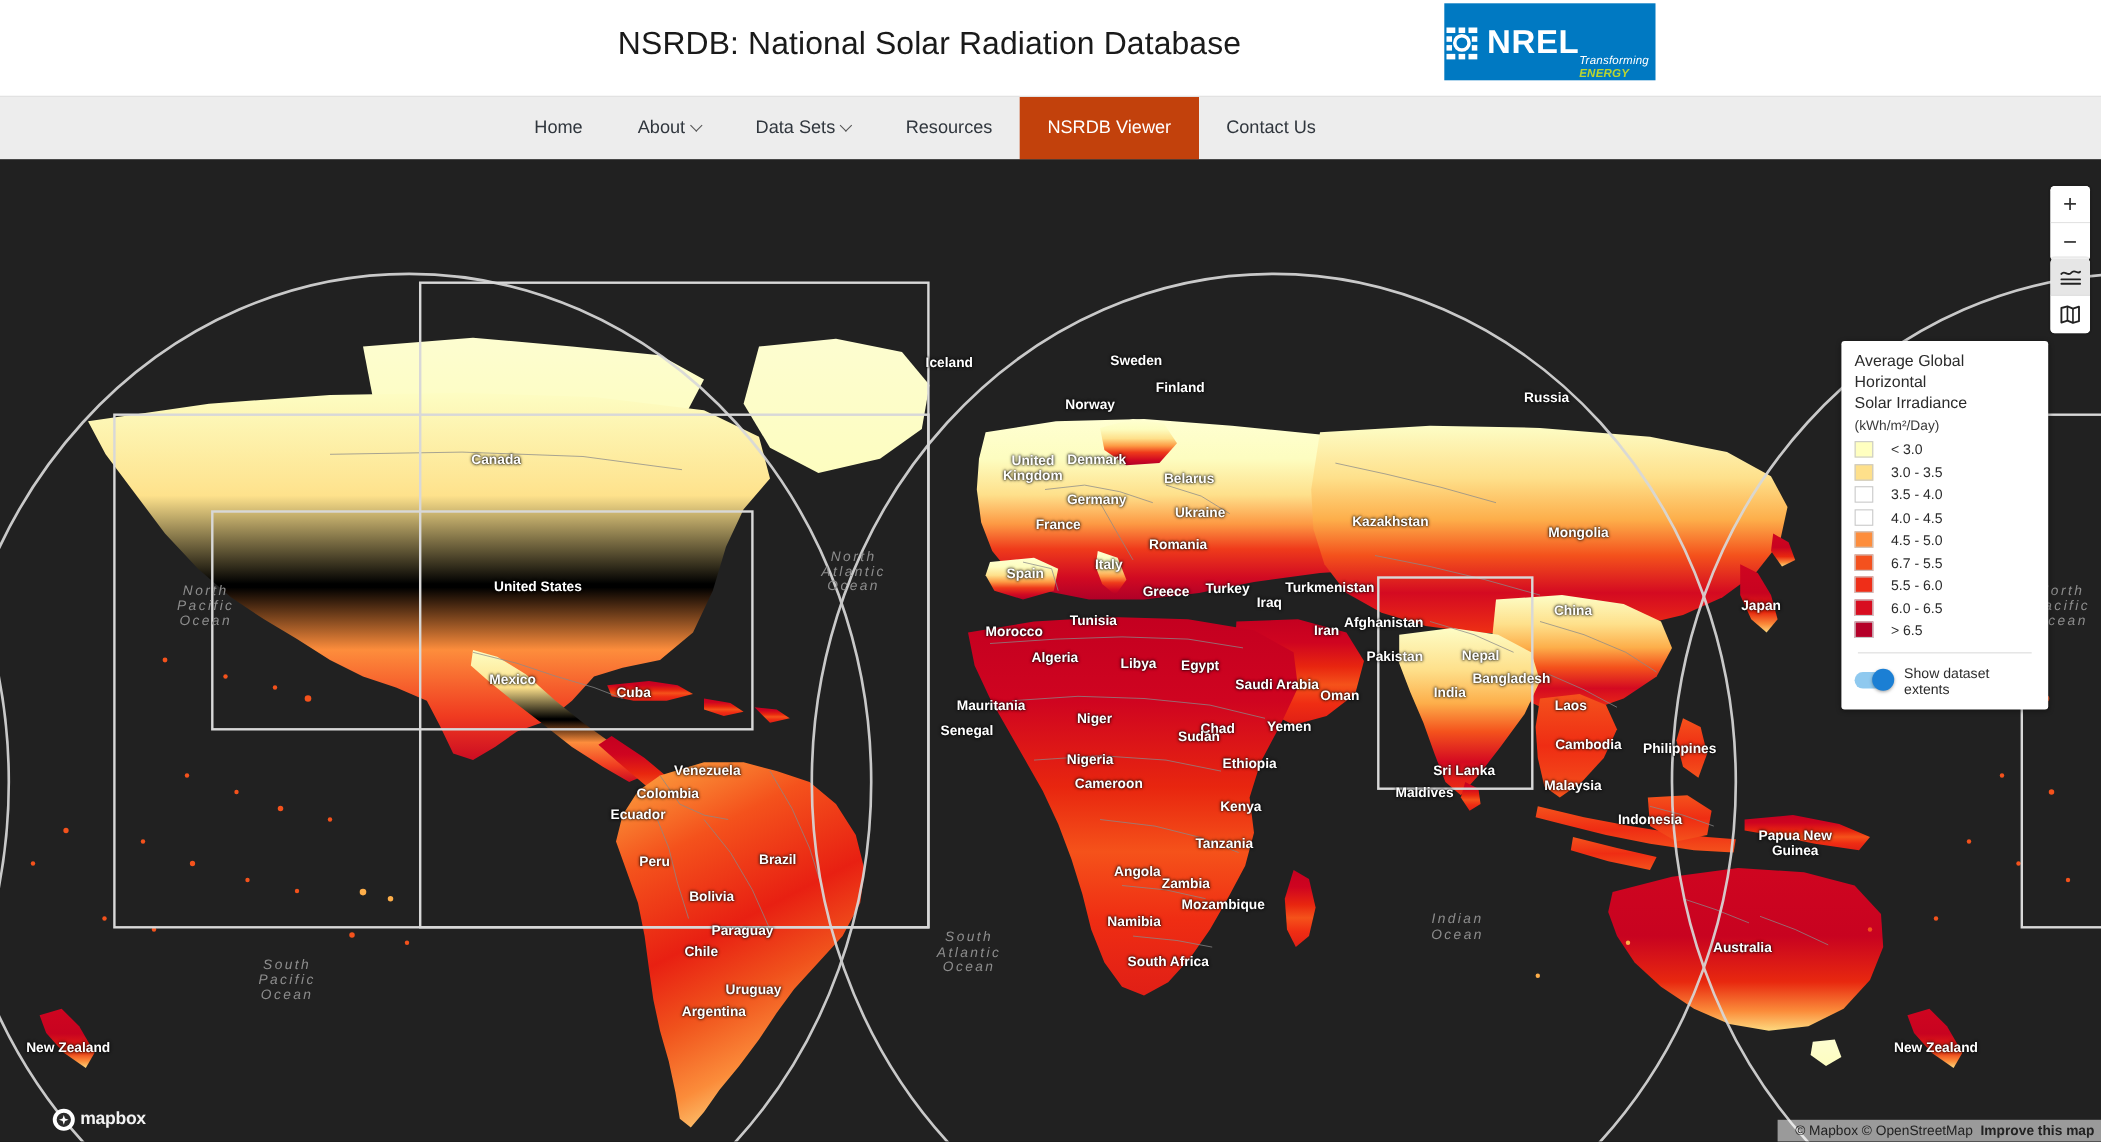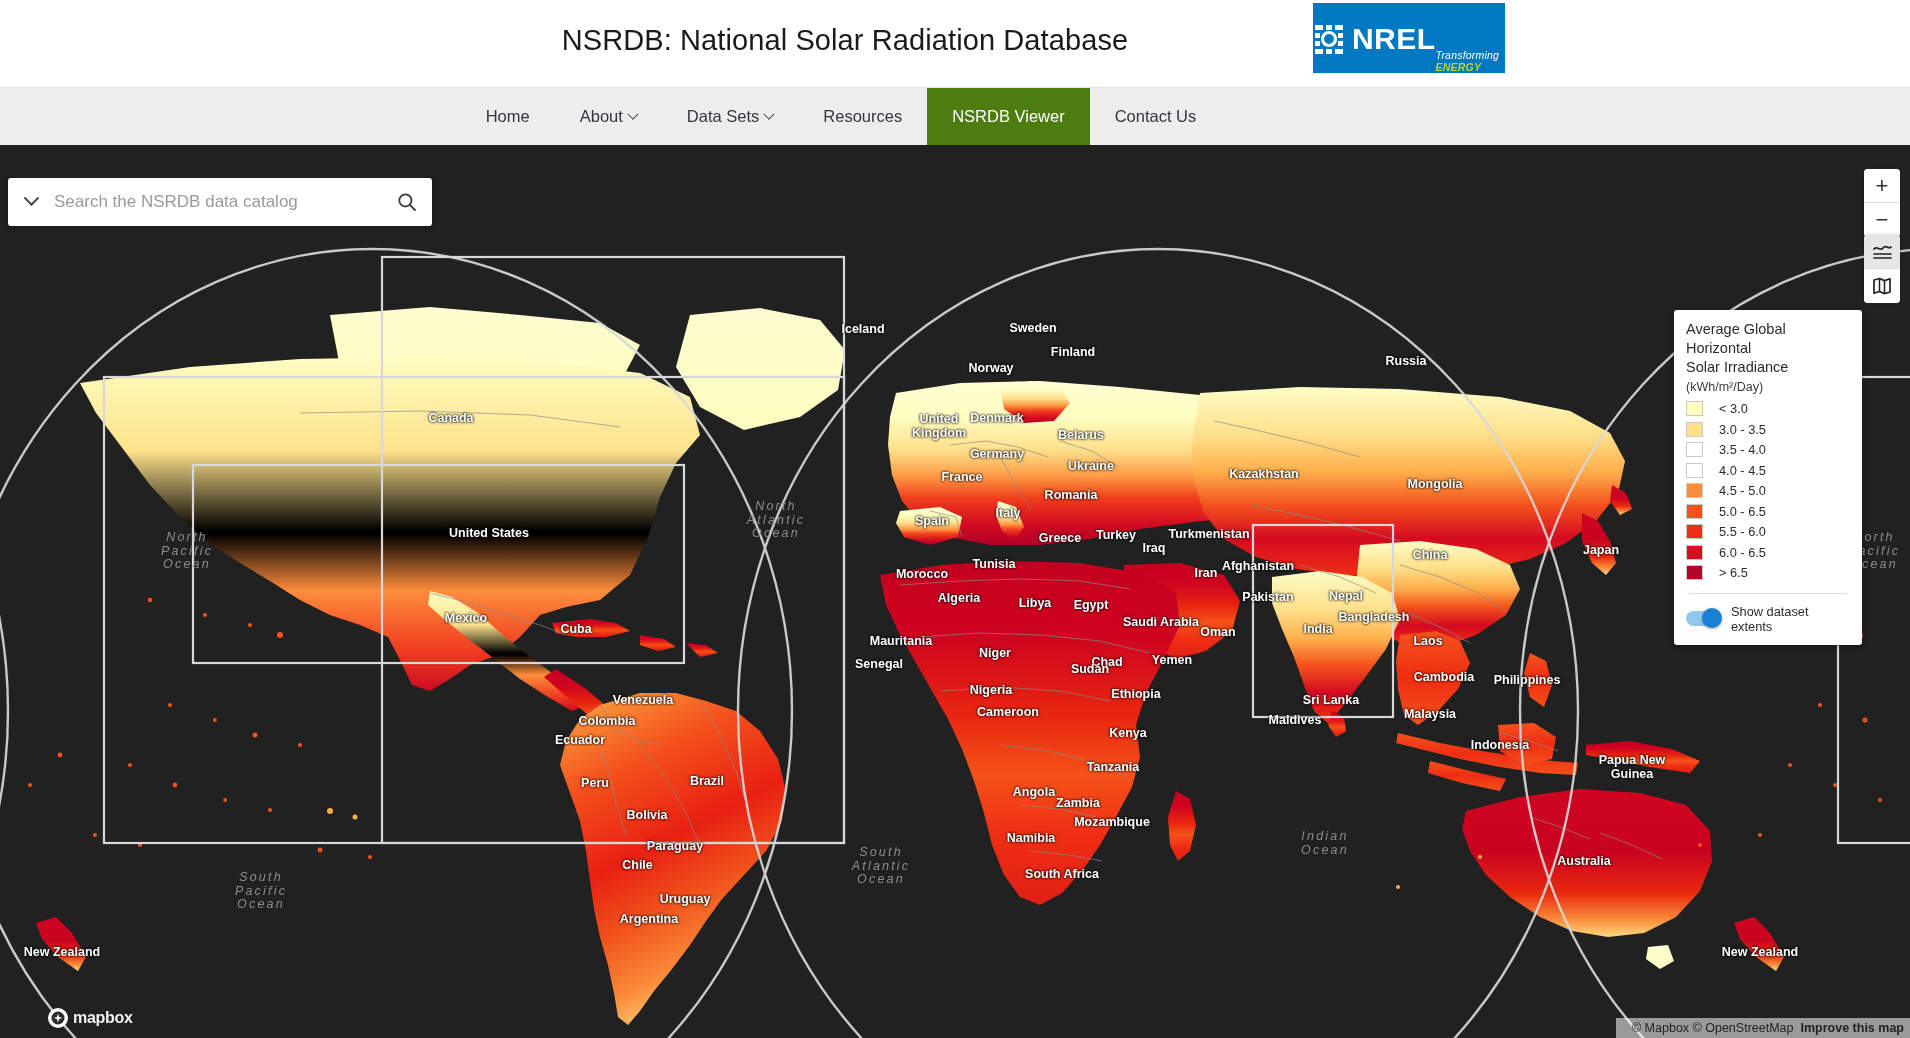--- a/index.html
+++ b/index.html
@@ -61,21 +61,21 @@
     padding-right: 228px;
   }
   .nav-item {
     display: flex; align-items: center; gap: 6px;
     padding: 0 25px;
     font-size: 16.5px;
     color: #30363d;
     cursor: pointer;
     white-space: nowrap;
   }
-  .nav-item.active { background: #4d7c0f; color: #ffffff; text-align: center; }
+  .nav-item.active { background: #c2410c; color: #ffffff; text-align: center; }
   .chev {
     display: inline-block;
     width: 8px; height: 8px;
     border-right: 1.6px solid #555;
     border-bottom: 1.6px solid #555;
     transform: rotate(45deg) translate(-2px,-2px);
   }
 
   
   .map-wrap {
@@ -591,32 +591,20 @@
       <div class="mlabel dim" style="left: 881px; top: 721px;">South
 Atlantic
 Ocean</div>
       <div class="mlabel dim" style="left: 1325px; top: 698px;">Indian
 Ocean</div>
       <div class="mlabel dim" style="left: 1874px; top: 406px;">North
 Pacific
 Ocean</div>
     </div>
 
-  <div class="search-box">
-    <span class="search-chev">
-        <i></i>
-      </span>
-    <input class="search-input" type="text" placeholder="Search the NSRDB data catalog" style="">
-    <span class="search-go">
-      <svg width="20" height="20" viewBox="0 0 20 20">
-        <circle cx="8.4" cy="8.4" r="6.1" fill="none" stroke="#3a3a3a" stroke-width="1.8"></circle>
-        <line x1="12.9" y1="12.9" x2="18" y2="18" stroke="#3a3a3a" stroke-width="1.8" stroke-linecap="round"></line>
-      </svg>
-    </span>
-  </div>
 
   <div class="zoom-ctrl">
     <div class="ctrl-btn">+</div>
     <div class="ctrl-btn">−</div>
   </div>
 
   <div class="tool-ctrl">
     <div class="ctrl-btn on">
       <svg width="20" height="18" viewBox="0 0 20 18">
         <path d="M2,6 C5,2 8,9 11,5 C14,1 17,7 19,4" fill="none" stroke="#222" stroke-width="1.7" stroke-linecap="round"></path>
@@ -655,21 +643,21 @@
         <div class="legend-row">
           <span class="swatch"></span>
           <span class="legend-label">4.0 - 4.5</span>
         </div>
         <div class="legend-row">
           <span class="swatch" style="background: rgb(253, 141, 60);"></span>
           <span class="legend-label">4.5 - 5.0</span>
         </div>
         <div class="legend-row">
           <span class="swatch" style="background: rgb(244, 81, 30);"></span>
-          <span class="legend-label">5.0 - 6.5</span>
+          <span class="legend-label">6.7 - 5.5</span>
         </div>
         <div class="legend-row">
           <span class="swatch" style="background: rgb(239, 46, 24);"></span>
           <span class="legend-label">5.5 - 6.0</span>
         </div>
         <div class="legend-row">
           <span class="swatch" style="background: rgb(216, 13, 32);"></span>
           <span class="legend-label">6.0 - 6.5</span>
         </div>
         <div class="legend-row">

